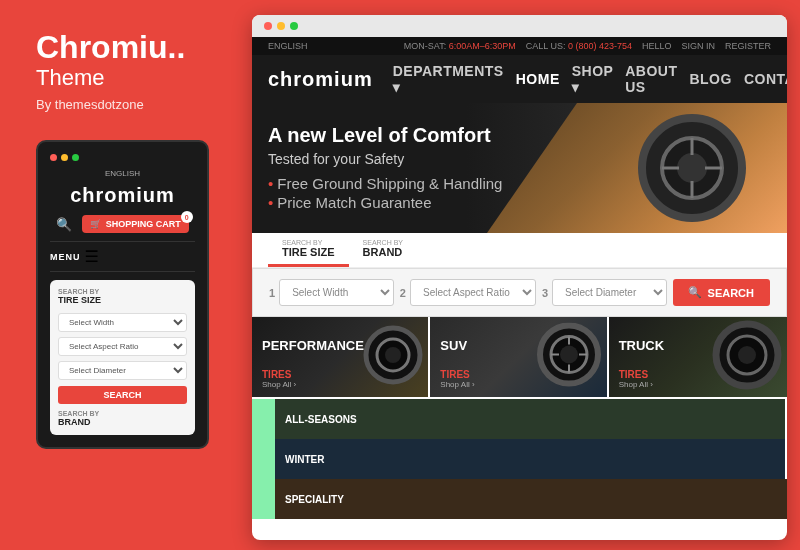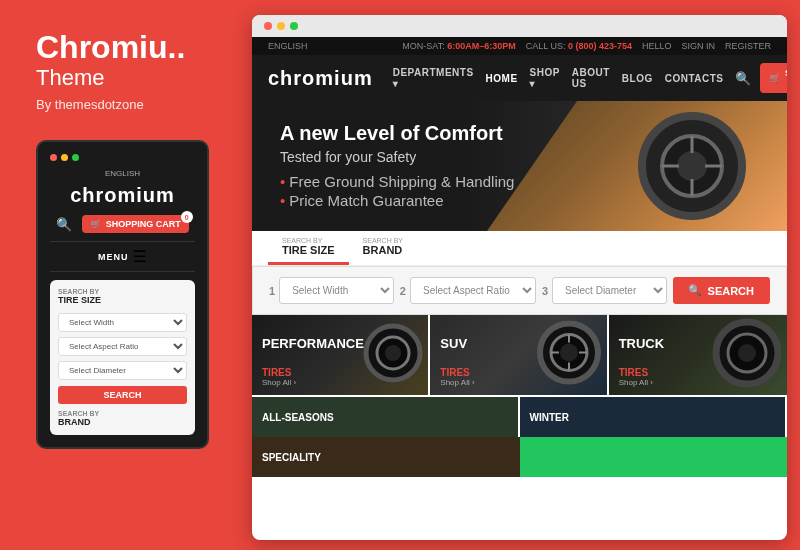--- a/index.html
+++ b/index.html
@@ -107,21 +107,21 @@
       font-size: 7px;
       display: flex;
       align-items: center;
       justify-content: center;
       position: absolute;
       top: -4px;
       right: -4px;
     }
     .mobile-menu-row {
       display: flex;
-      justify-content: center;
+      justify-content: flex-start;
       align-items: center;
       gap: 4px;
       border-top: 1px solid #333;
       border-bottom: 1px solid #333;
       padding: 5px 0;
       margin-bottom: 8px;
     }
     .mobile-menu-label {
       color: #fff;
       font-size: 9px;
@@ -218,21 +218,21 @@
       background: #111;
       display: flex;
       justify-content: space-between;
       align-items: center;
       padding: 4px 16px;
       font-size: 9px;
       color: #888;
     }
     .top-bar-left { display: flex; gap: 3px; align-items: center; }
     .top-bar-right { display: flex; gap: 10px; align-items: center; }
-    .top-bar-highlight { color: #e8453c; font-weight: 700; }
+    .top-bar-highlight { color: #e8453c; font-weight: 400; }
 
     .nav-bar {
       display: flex;
       align-items: center;
       padding: 8px 16px;
       gap: 12px;
       background: #1a1a1a;
     }
     .site-logo {
       font-size: 20px;
@@ -241,21 +241,21 @@
       letter-spacing: 1px;
       margin-right: 8px;
     }
     .nav-items {
       display: flex;
       align-items: center;
       gap: 12px;
       flex: 1;
     }
     .nav-item {
-      font-size: 10px;
+      font-size: 14px;
       color: #ccc;
       text-transform: uppercase;
       font-weight: 600;
       letter-spacing: 0.5px;
       cursor: pointer;
     }
     .nav-item-active { color: #fff; }
     .nav-icons {
       display: flex;
       align-items: center;
@@ -293,21 +293,21 @@
       clip-path: polygon(30% 0%, 100% 0%, 100% 100%, 0% 100%);
     }
     
     .hero-tire {
       position: absolute;
       right: 40px;
       top: 10px;
       width: 110px;
       height: 110px;
     }
-    .hero-content { position: relative; z-index: 2; margin-left: 12px; }
+    .hero-content { position: relative; z-index: 2; }
     .hero-title {
       font-size: 20px;
       font-weight: 900;
       color: #fff;
       line-height: 1.2;
       margin-bottom: 4px;
     }
     .hero-sub {
       font-size: 14px;
       color: #ccc;
@@ -452,24 +452,25 @@
     .cat-tire-img {
       position: absolute;
       right: 5px;
       top: 50%;
       transform: translateY(-50%);
     }
 
     
     .categories-bottom {
       display: grid;
-      grid-template-columns: repeat(2, 1fr);
+      grid-template-columns: repeat(1, 1fr);
       gap: 0;
-      background: #22c55e;
+      background: #86efac;
       border-top: 2px solid #fff;
+      padding-left: 23px;
     }
     .cat-bottom-card {
       height: 40px;
       display: flex;
       align-items: center;
       padding: 6px 10px;
       border-right: 2px solid #fff;
     }
     .cat-bottom-card:last-child { border-right: none; }
     .cat-bg-allseasons { background: #2a3a2a; }

